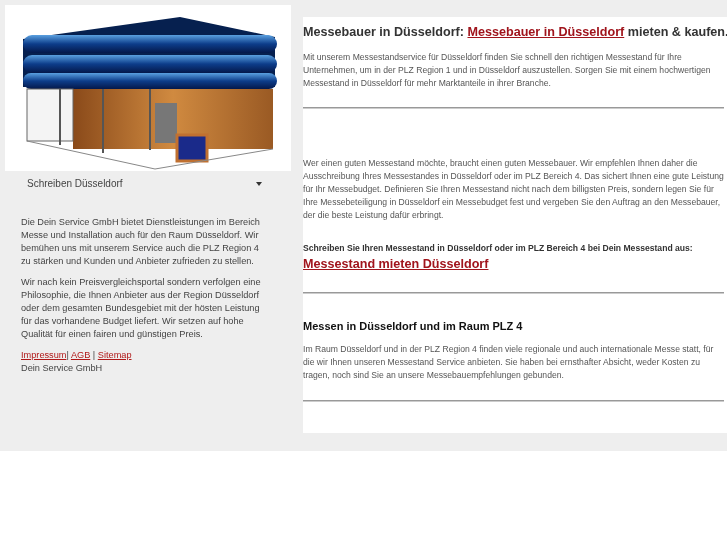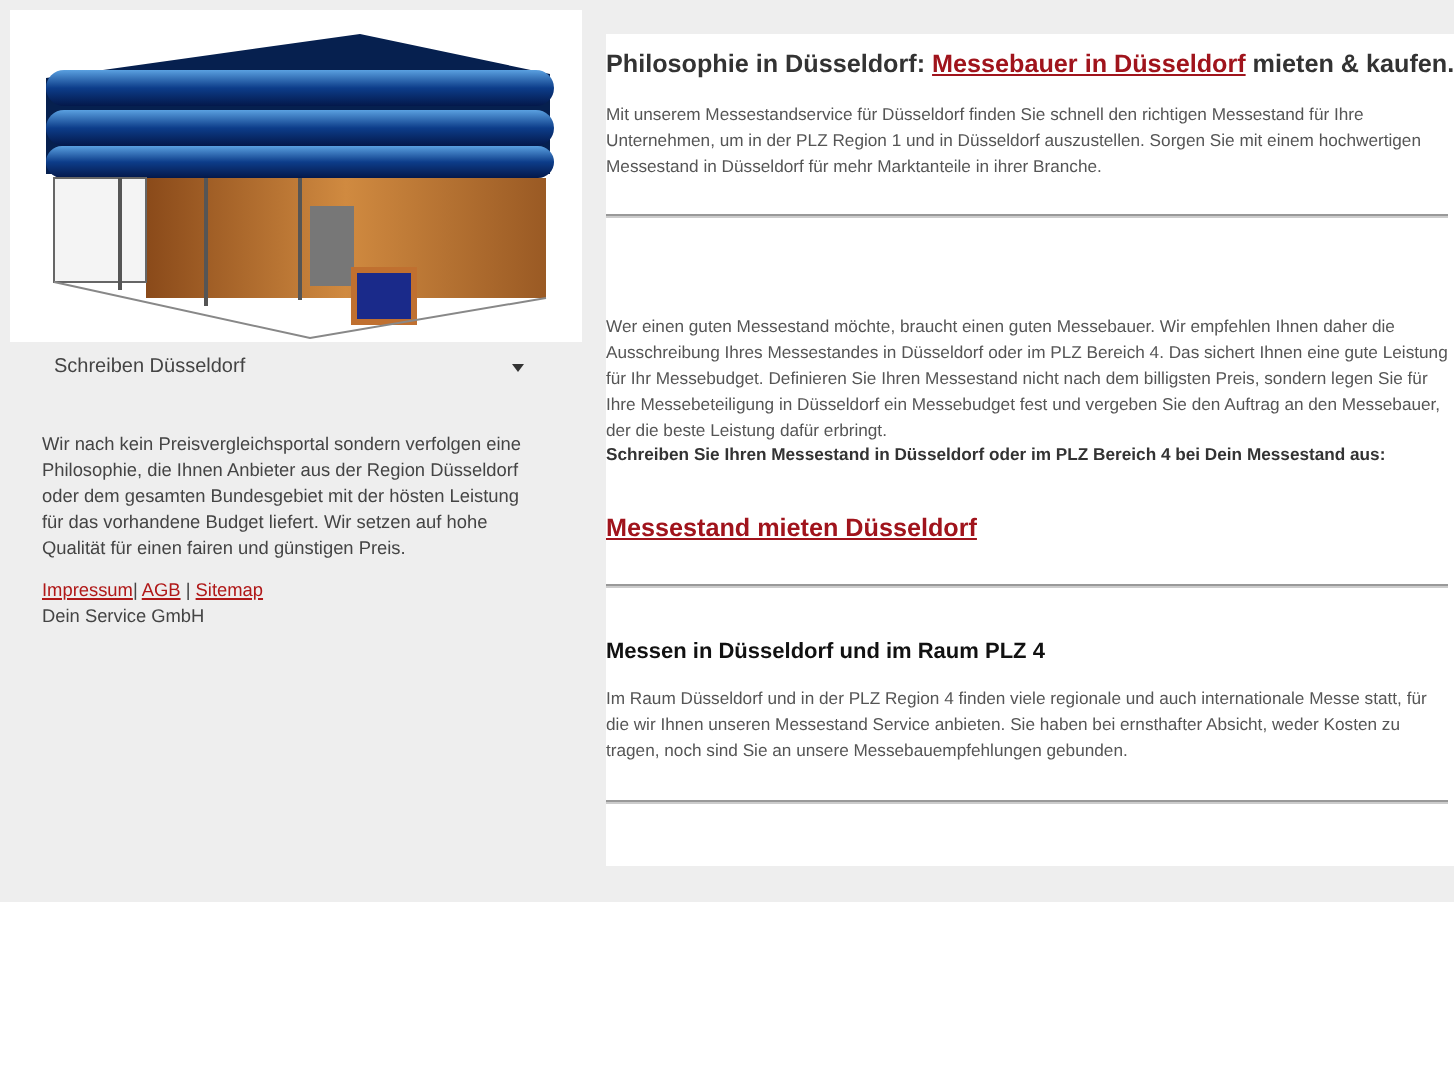--- a/index.html
+++ b/index.html
@@ -53,35 +53,36 @@
       <line x1="55" y1="84" x2="55" y2="140" stroke="#555" stroke-width="2"></line>
       <line x1="98" y1="84" x2="98" y2="148" stroke="#555" stroke-width="2"></line>
       <line x1="145" y1="84" x2="145" y2="145" stroke="#555" stroke-width="2"></line>
     </svg>
   </div>
   <div class="dropdown">
     <span>Schreiben Düsseldorf</span>
     <span class="caret"></span>
   </div>
   <div class="left-text">
+    <p>Die Dein Service GmbH bietet Dienstleistungen im Bereich Messe und Installation auch für den Raum Düsseldorf. Wir bemühen uns mit unserem Service auch die PLZ Region 4 zu stärken und Kunden und Anbieter zufrieden zu stellen.</p>
     <p>Wir nach kein Preisvergleichsportal sondern verfolgen eine Philosophie, die Ihnen Anbieter aus der Region Düsseldorf oder dem gesamten Bundesgebiet mit der hösten Leistung für das vorhandene Budget liefert. Wir setzen auf hohe Qualität für einen fairen und günstigen Preis.</p>
     <div>
       <a href="#">Impressum</a><span>|</span>
       <a href="#">AGB</a>
       <span>|</span>
       <a href="#">Sitemap</a>
     </div>
     <div>Dein Service GmbH</div>
   </div>
 </div>
 
 <div class="main">
-  <h1><span>Philosophie in Düsseldorf: </span><a href="#">Messebauer in Düsseldorf</a><span> mieten &amp; kaufen.</span></h1>
+  <h1><span>Messebauer in Düsseldorf: </span><a href="#">Messebauer in Düsseldorf</a><span> mieten &amp; kaufen.</span></h1>
   <p class="p" style="top:34px">Mit unserem Messestandservice für Düsseldorf finden Sie schnell den richtigen Messestand für Ihre Unternehmen, um in der PLZ Region 1 und in Düsseldorf auszustellen. Sorgen Sie mit einem hochwertigen Messestand in Düsseldorf für mehr Marktanteile in ihrer Branche.</p>
   <div class="hr" style="top:90px"></div>
   <p class="p" style="top:140px">Wer einen guten Messestand möchte, braucht einen guten Messebauer. Wir empfehlen Ihnen daher die Ausschreibung Ihres Messestandes in Düsseldorf oder im PLZ Bereich 4. Das sichert Ihnen eine gute Leistung für Ihr Messebudget. Definieren Sie Ihren Messestand nicht nach dem billigsten Preis, sondern legen Sie für Ihre Messebeteiligung in Düsseldorf ein Messebudget fest und vergeben Sie den Auftrag an den Messebauer, der die beste Leistung dafür erbringt.</p>
-  <h3 class="h3" style="top:205px">Schreiben Sie Ihren Messestand in Düsseldorf oder im PLZ Bereich 4 bei Dein Messestand aus:</h3>
+  <h3 class="h3" style="top:226px">Schreiben Sie Ihren Messestand in Düsseldorf oder im PLZ Bereich 4 bei Dein Messestand aus:</h3>
   <a href="#" class="bigl" style="top:240px">Messestand mieten Düsseldorf</a>
   <div class="hr" style="top:275px"></div>
   <h2 class="h2" style="top:303px"><span>Messen in Düsseldorf</span><span style="font-weight:bold"> und im Raum PLZ 4</span></h2>
   <p class="p" style="top:326px">Im Raum Düsseldorf und in der PLZ Region 4 finden viele regionale und auch internationale Messe statt, für die wir Ihnen unseren Messestand Service anbieten. Sie haben bei ernsthafter Absicht, weder Kosten zu tragen, noch sind Sie an unsere Messebauempfehlungen gebunden.</p>
   <div class="hr" style="top:383px"></div>
 </div>
 
 </body></html>

